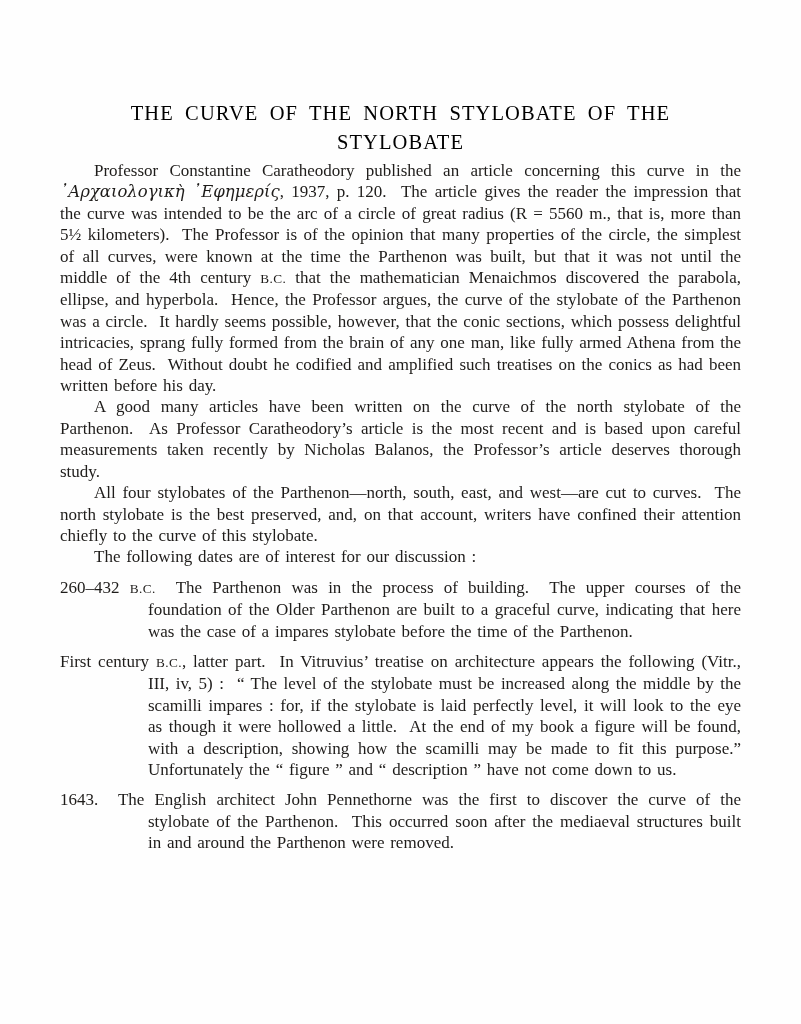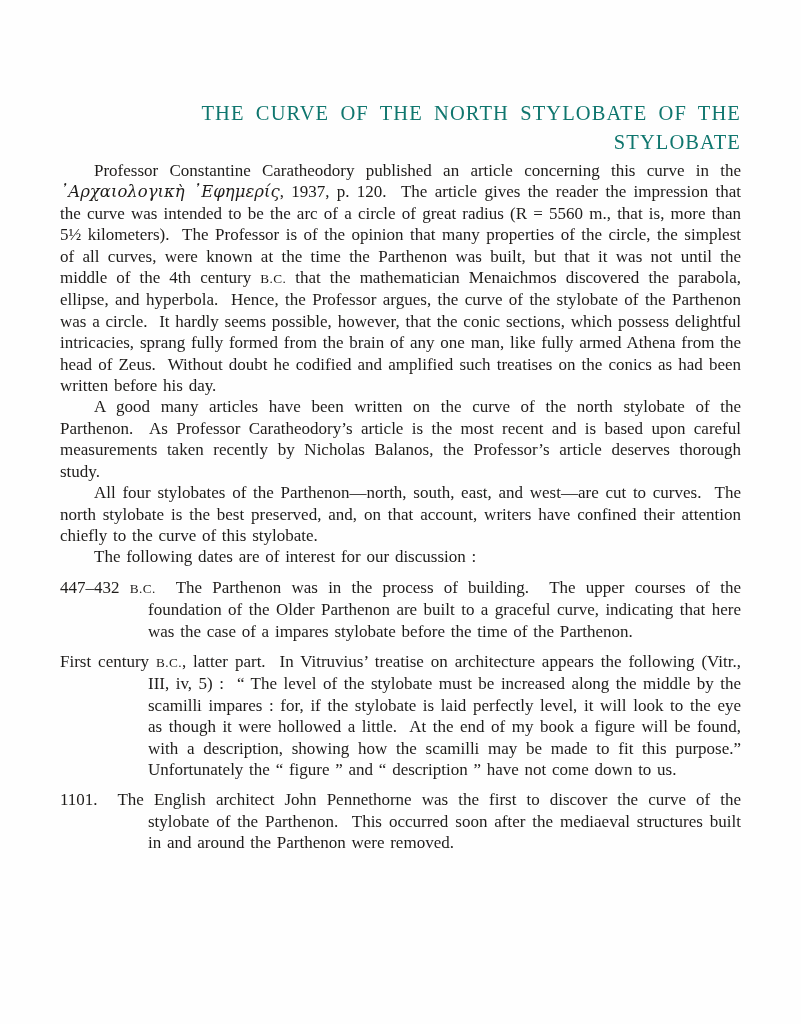--- a/index.html
+++ b/index.html
@@ -17,26 +17,26 @@
     overflow: hidden;
   }
   .content {
     position: absolute;
     left: 60px;
     top: 0;
     width: 681px;
   }
   .title-block {
     margin-top: 99px;
-    text-align: right;
+    text-align: center;
     font-size: 20.5px;
     line-height: 29px;
     letter-spacing: 1.1px;
     word-spacing: 5px;
-    color: #0f766e;
+    color: #000000;
   }
   .article-body {
     margin-top: 3px;
     font-size: 17px;
     line-height: 21.4px;
     text-align: justify;
     word-spacing: 1.5px;
   }
   p.para {
     margin: 0;
@@ -71,19 +71,19 @@
       <div>STYLOBATE</div>
     </div>
     <div class="article-body">
       <div>
           <p class="para"><span>Professor Constantine Caratheodory published an article concerning this curve in the </span><span class="greek">᾿Αρχαιολογικὴ ᾿Εφημερίς</span><span>, 1937, p. 120.  The article gives the reader the impression that the curve was intended to be the arc of a circle of great radius (R = 5560 m., that is, more than 5½ kilometers).  The Professor is of the opinion that many properties of the circle, the simplest of all curves, were known at the time the Parthenon was built, but that it was not until the middle of the 4th century </span><span class="smallcaps">B.C.</span><span> that the mathematician Menaichmos discovered the parabola, ellipse, and hyperbola.  Hence, the Professor argues, the curve of the stylobate of the Parthenon was a circle.  It hardly seems possible, however, that the conic sections, which possess delightful intricacies, sprang fully formed from the brain of any one man, like fully armed Athena from the head of Zeus.  Without doubt he codified and amplified such treatises on the conics as had been written before his day.</span></p>
           <p class="para"><span>A good many articles have been written on the curve of the north stylobate of the Parthenon.  As Professor Caratheodory’s article is the most recent and is based upon careful measurements taken recently by Nicholas Balanos, the Professor’s article deserves thorough study.</span></p>
           <p class="para"><span>All four stylobates of the Parthenon—north, south, east, and west—are cut to curves.  The north stylobate is the best preserved, and, on that account, writers have confined their attention chiefly to the curve of this stylobate.</span></p>
           <p class="para"><span>The following dates are of interest for our discussion :</span></p>
         </div>
       <div>
-          <p class="entry"><span>447–432 </span><span class="smallcaps">B.C.</span><span>  The Parthenon was in the process of building.  The upper courses of the foundation of the Older Parthenon are built to a graceful curve, indicating that here was the case of a impares stylobate before the time of the Parthenon.</span></p>
+          <p class="entry"><span>260–432 </span><span class="smallcaps">B.C.</span><span>  The Parthenon was in the process of building.  The upper courses of the foundation of the Older Parthenon are built to a graceful curve, indicating that here was the case of a impares stylobate before the time of the Parthenon.</span></p>
           <p class="entry"><span>First century </span><span class="smallcaps">B.C.</span><span>, latter part.  In Vitruvius’ treatise on architecture appears the following (Vitr., III, iv, 5) :  “ The level of the stylobate must be increased along the middle by the </span><span class="italic">scamilli impares</span><span> : for, if the stylobate is laid perfectly level, it will look to the eye as though it were hollowed a little.  At the end of my book a figure will be found, with a description, showing how the </span><span class="italic">scamilli</span><span> may be made to fit this purpose.”  Unfortunately the “ figure ” and “ description ” have not come down to us.</span></p>
-          <p class="entry"><span>1101.  The English architect John Pennethorne was the first to discover the curve of the stylobate of the Parthenon.  This occurred soon after the mediaeval structures built in and around the Parthenon were removed.</span></p>
+          <p class="entry"><span>1643.  The English architect John Pennethorne was the first to discover the curve of the stylobate of the Parthenon.  This occurred soon after the mediaeval structures built in and around the Parthenon were removed.</span></p>
         </div>
     </div>
   </div>
 </div>
 
 </body></html>

